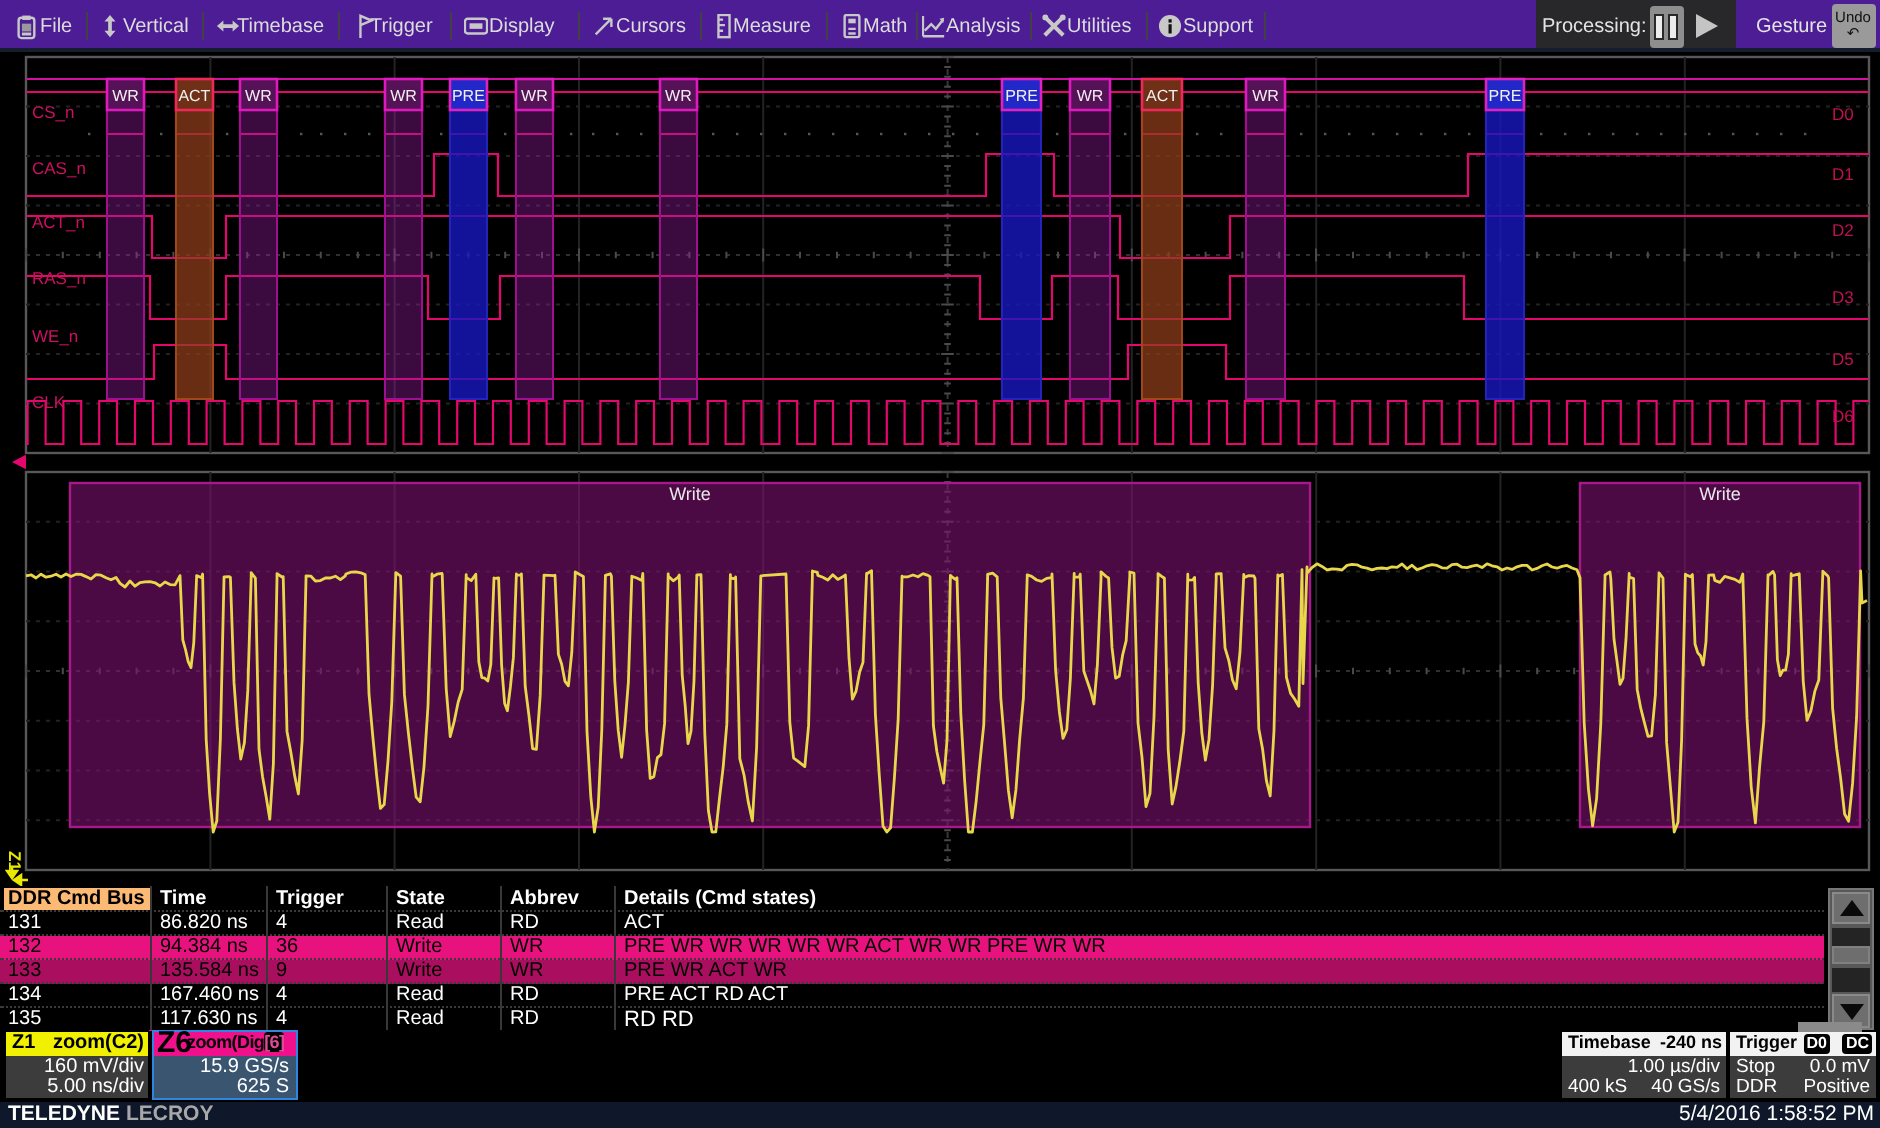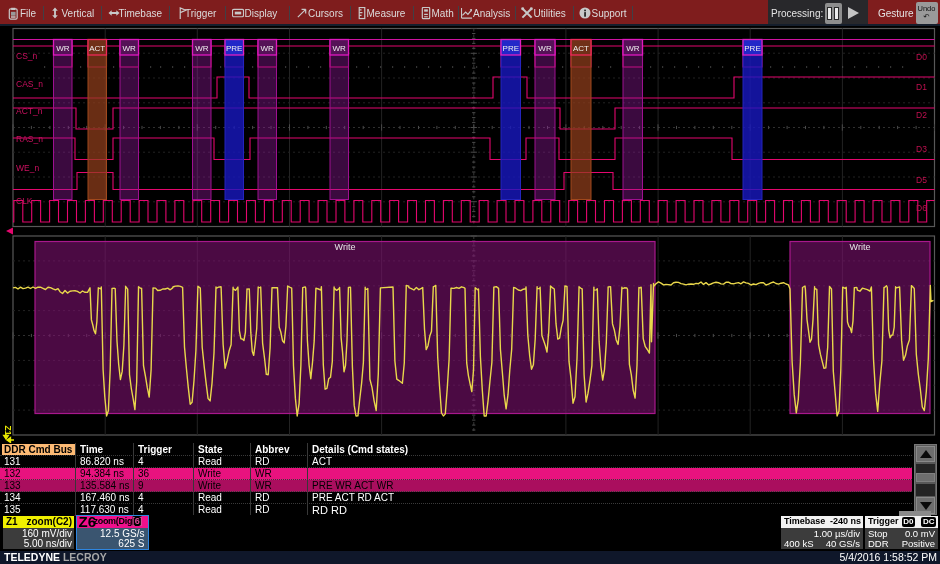--- a/index.html
+++ b/index.html
@@ -150,21 +150,21 @@
 <rect x="35" y="241.5" width="620" height="172" fill="rgba(125,16,112,0.60)" stroke="#a8188c" stroke-width="1.2"></rect>
 <text x="345" y="250" fill="#e8e8e8" font-size="9" text-anchor="middle" font-family="Liberation Sans, sans-serif">Write</text>
 <rect x="790" y="241.5" width="140" height="172" fill="rgba(125,16,112,0.60)" stroke="#a8188c" stroke-width="1.2"></rect>
 <text x="860" y="250" fill="#e8e8e8" font-size="9" text-anchor="middle" font-family="Liberation Sans, sans-serif">Write</text>
 <path d="M13.0,287.9 L15.5,287.4 L18.0,289.0 L20.5,287.1 L23.0,288.6 L25.5,288.1 L28.0,287.1 L30.5,288.5 L33.0,287.0 L35.5,288.3 L38.0,287.1 L40.5,287.2 L43.0,288.3 L45.5,289.5 L48.0,287.3 L50.5,287.6 L53.0,288.9 L55.5,289.9 L58.0,288.7 L60.0,291.7 L62.5,293.5 L65.0,290.5 L67.5,293.1 L70.0,291.3 L72.5,290.9 L75.0,290.8 L77.5,291.4 L80.0,293.0 L82.5,291.0 L85.0,292.3 L87.5,292.4 L90.0,287.8 L91.4,319.9 L92.8,325.0 L94.1,330.8 L95.5,333.8 L96.9,321.3 L98.3,288.6 L98.3,287.8 L100.8,288.9 L101.3,287.0 L103.1,369.8 L104.8,396.8 L106.6,416.0 L108.4,410.5 L110.2,369.2 L112.0,289.1 L112.0,288.4 L114.5,288.3 L115.2,288.6 L117.0,341.2 L118.7,364.5 L120.4,379.5 L122.2,371.4 L123.9,345.2 L125.6,288.5 L125.6,286.3 L127.7,289.1 L129.5,374.6 L131.3,388.5 L133.1,398.5 L134.9,409.6 L136.7,381.7 L138.5,289.1 L138.5,286.8 L141.0,288.5 L141.6,288.3 L143.5,365.7 L145.4,376.0 L147.3,387.7 L149.2,397.0 L151.1,369.9 L153.0,289.4 L153.0,287.9 L155.5,288.1 L157.7,290.5 L160.2,290.3 L162.7,289.0 L165.2,289.0 L167.7,288.1 L170.2,289.8 L172.7,287.9 L172.9,287.0 L175.4,286.1 L177.9,285.9 L180.4,286.4 L182.6,287.3 L184.5,347.1 L186.4,368.3 L188.3,387.6 L190.2,404.2 L192.1,402.3 L194.0,380.5 L195.9,350.8 L197.9,286.8 L197.9,286.3 L200.3,288.1 L202.2,347.2 L204.2,366.6 L206.2,383.9 L208.1,398.6 L210.1,400.9 L212.0,383.4 L214.0,353.0 L216.0,287.0 L216.0,288.5 L218.5,287.1 L221.0,286.7 L221.1,287.2 L223.1,344.3 L225.1,368.3 L227.1,360.7 L229.1,351.0 L231.1,344.7 L233.1,287.3 L233.1,288.7 L235.6,290.3 L237.9,287.1 L239.4,330.9 L240.9,338.8 L242.4,339.1 L243.9,340.5 L245.4,332.3 L247.0,288.9 L247.0,289.3 L249.3,288.9 L250.8,332.4 L252.3,351.6 L253.7,355.4 L255.2,343.5 L256.7,328.7 L258.2,287.0 L258.2,287.7 L260.7,287.4 L260.7,286.9 L262.6,343.1 L264.5,358.0 L266.3,374.3 L268.2,374.7 L270.1,347.7 L272.0,287.8 L272.0,287.6 L274.5,287.7 L277.0,287.8 L277.5,287.6 L279.2,327.2 L280.8,332.0 L282.5,340.7 L284.2,342.9 L285.9,326.1 L287.6,288.0 L287.6,286.0 L290.1,287.4 L291.7,288.2 L293.5,365.8 L295.4,398.4 L297.2,416.0 L299.1,403.6 L300.9,364.9 L302.7,288.2 L302.7,287.7 L305.2,286.9 L305.7,288.0 L307.4,340.6 L309.1,365.1 L310.8,378.7 L312.5,362.4 L314.2,340.9 L315.9,288.6 L315.9,288.1 L318.4,289.0 L320.9,290.2 L321.4,286.7 L323.3,364.8 L325.1,389.2 L326.9,388.4 L328.7,378.8 L330.5,377.3 L332.3,361.7 L334.1,286.9 L334.1,288.0 L336.6,290.4 L339.1,288.6 L339.6,287.5 L341.1,337.6 L342.6,352.9 L344.0,371.8 L345.5,365.6 L347.0,340.5 L348.4,287.8 L348.4,287.4 L350.5,287.3 L352.4,366.8 L354.2,405.4 L356.0,416.0 L357.9,415.9 L359.7,399.5 L361.6,383.4 L363.4,362.2 L365.2,287.3 L365.2,289.0 L367.7,289.4 L367.8,288.4 L369.9,379.3 L372.0,387.4 L374.1,400.8 L376.2,410.5 L378.3,373.9 L380.4,287.9 L393.0,287.0 L394.9,361.1 L396.8,379.1 L398.6,380.3 L400.5,381.8 L402.4,383.3 L404.3,362.7 L406.2,288.0 L406.2,285.5 L408.7,286.2 L408.9,287.7 L411.4,288.6 L413.9,290.0 L416.4,287.4 L418.9,289.7 L421.4,288.4 L422.7,287.5 L424.5,329.1 L426.2,349.6 L428.0,345.7 L429.8,336.1 L431.5,331.2 L433.3,286.7 L433.3,287.0 L435.8,285.4 L435.8,287.2 L437.7,357.3 L439.6,387.0 L441.5,413.0 L443.4,416.0 L445.3,413.9 L447.2,389.0 L449.1,359.4 L451.0,288.1 L451.0,288.3 L453.5,288.4 L454.0,288.4 L456.5,287.5 L459.0,288.4 L461.5,286.8 L464.0,287.7 L465.0,288.3 L466.7,362.9 L468.4,375.6 L470.1,383.9 L471.8,391.6 L473.5,370.1 L475.2,287.7 L475.2,287.8 L477.7,289.7 L478.5,288.9 L480.4,356.8 L482.3,390.0 L484.2,416.0 L486.2,416.0 L488.1,400.4 L490.0,380.7 L491.9,362.3 L493.8,289.2 L493.8,287.2 L496.3,286.6 L498.6,288.4 L500.4,349.1 L502.3,371.7 L504.2,395.2 L506.1,408.9 L508.0,394.7 L509.8,370.0 L511.7,349.1 L513.6,288.5 L513.6,287.4 L515.8,288.2 L518.3,290.0 L520.8,290.7 L523.3,289.2 L525.8,288.8 L526.0,286.9 L527.8,335.1 L529.7,356.0 L531.5,369.2 L533.4,364.8 L535.2,339.1 L537.1,286.7 L537.1,288.6 L539.6,288.6 L540.1,287.1 L541.9,335.5 L543.6,340.5 L545.3,345.5 L547.0,352.0 L548.7,332.3 L550.5,289.4 L550.5,285.9 L553.0,288.2 L554.3,289.0 L556.0,323.7 L557.8,339.1 L559.6,338.1 L561.3,327.6 L563.1,320.3 L564.9,288.0 L564.9,286.0 L567.0,286.5 L569.0,361.4 L571.0,378.7 L573.0,403.3 L575.0,396.7 L577.0,358.5 L579.0,289.2 L579.0,286.8 L581.5,288.7 L582.2,289.0 L584.1,374.8 L586.1,402.0 L588.0,393.2 L590.0,380.1 L591.9,365.6 L593.9,287.1 L593.9,290.1 L596.4,289.9 L597.3,288.7 L599.1,341.4 L600.9,366.5 L602.7,380.1 L604.5,369.6 L606.3,342.6 L608.1,289.3 L608.1,286.9 L610.6,286.8 L610.6,287.7 L612.5,323.9 L614.4,330.3 L616.2,339.9 L618.1,344.4 L620.0,326.1 L621.9,287.2 L621.9,288.8 L624.4,287.8 L626.9,288.0 L627.5,289.2 L629.4,364.4 L631.3,374.6 L633.2,390.3 L635.1,398.0 L637.0,365.3 L638.9,287.5 L638.9,288.3 L641.2,287.2 L643.2,338.6 L645.3,346.7 L647.3,349.5 L649.4,353.1 L651.0,284.8 L651.5,341.8 L653.5,283.4 L653.5,286.6 L656.0,283.8 L658.5,281.9 L661.0,283.2 L663.5,284.9 L666.0,284.5 L668.5,284.6 L671.0,285.0 L673.5,282.7 L676.0,282.2 L678.5,282.4 L681.0,283.6 L683.5,284.1 L686.0,284.9 L688.5,284.2 L691.0,284.0 L693.5,284.3 L696.0,283.4 L698.5,283.7 L701.0,282.0 L703.5,284.4 L706.0,282.6 L708.5,284.8 L711.0,284.0 L713.5,282.9 L716.0,282.3 L718.5,282.7 L721.0,283.9 L723.5,284.1 L726.0,282.3 L728.5,282.1 L731.0,283.6 L733.5,283.8 L736.0,283.1 L738.5,282.6 L741.0,283.8 L743.5,281.9 L746.0,282.9 L748.5,283.4 L751.0,285.0 L753.5,284.0 L756.0,284.7 L758.5,283.4 L761.0,282.7 L763.5,282.7 L766.0,285.0 L768.5,284.2 L771.0,282.9 L773.5,282.0 L776.0,283.5 L778.5,284.1 L781.0,283.2 L783.5,282.7 L786.0,284.0 L788.5,284.9 L790.0,288.9 L792.1,361.5 L794.2,394.4 L796.3,412.9 L798.3,399.3 L800.4,361.7 L802.5,289.0 L802.5,287.5 L805.0,286.0 L805.4,289.3 L807.0,319.6 L808.5,330.7 L810.0,342.2 L811.5,339.2 L813.0,319.6 L814.6,286.7 L814.6,288.5 L816.8,289.3 L818.6,344.7 L820.4,354.2 L822.2,361.3 L824.0,368.2 L825.8,367.9 L827.7,347.3 L829.5,287.0 L829.5,286.4 L831.5,289.0 L833.3,371.2 L835.2,393.5 L837.1,416.0 L839.0,411.1 L840.8,370.3 L842.7,287.1 L842.7,287.2 L845.2,288.4 L846.2,287.3 L847.5,322.0 L848.9,326.4 L850.3,328.0 L851.6,332.5 L853.0,320.8 L854.3,288.4 L854.3,287.6 L856.8,287.4 L857.4,290.2 L859.9,291.2 L862.4,288.2 L864.9,288.9 L867.4,289.7 L869.9,291.2 L871.4,287.0 L873.5,359.2 L875.6,393.4 L877.7,411.4 L879.8,383.4 L881.9,361.0 L884.0,287.5 L884.0,288.0 L886.5,285.7 L887.3,287.5 L888.7,329.9 L890.1,337.8 L891.5,335.1 L892.8,335.1 L894.2,327.1 L895.6,286.8 L895.6,288.0 L898.1,287.3 L899.6,286.9 L901.6,340.4 L903.5,360.2 L905.5,355.3 L907.4,345.7 L909.4,340.0 L911.4,287.1 L911.4,285.6 L913.9,288.0 L914.3,288.9 L916.3,354.1 L918.3,374.1 L920.3,389.0 L922.3,407.0 L924.3,410.6 L926.3,391.6 L928.3,358.6 L930.3,286.6 L930.3,285.4 L931.0,301.5 L933.5,300.3" stroke="#e9d74b" stroke-width="1.4" fill="none" stroke-linejoin="round"></path>
 <text x="0" y="0" fill="#e8e800" font-size="8.5" font-weight="bold" font-family="Liberation Sans, sans-serif" transform="translate(4.5,425.5) rotate(90)">Z1</text>
 <path d="M6,433 v4.5 M3.6,435.5 L6,439 L8.4,435.5 Z" stroke="#e8e800" stroke-width="1.3" fill="#e8e800"></path>
 <path d="M14,440 h-6 M10.5,437.6 L7,440 L10.5,442.4 Z" stroke="#e8e800" stroke-width="1.3" fill="#e8e800"></path>
 <rect x="74.5" y="512.5" width="4" height="3" fill="#e0108c"></rect>
 </svg>
-<div style="position:absolute;left:0;top:0;width:940px;height:26px;background:#7f1d1d">
+<div style="position:absolute;left:0;top:0;width:940px;height:26px;background:#4c1d95">
 <svg width="12" height="13" viewBox="0 0 13 14" style="position:absolute;left:6.5px;top:7px">
       <rect x="2.5" y="2" width="8.5" height="11" rx="1.5" stroke="#c8c8c8" stroke-width="1.3" fill="none"></rect>
       <rect x="4.5" y="0.8" width="4.5" height="2.4" fill="#c8c8c8"></rect>
       <rect x="4.3" y="5.2" width="5" height="4.2" fill="#999"></rect>
       <rect x="4.3" y="10" width="5" height="1.6" fill="#c8c8c8"></rect>
     </svg>
 <div style="position:absolute;left:20px;top:0;height:26px;line-height:27px;color:#dcdcdc;font-size:10px">File</div>
 <svg width="12" height="13" viewBox="0 0 13 14" style="position:absolute;left:49px;top:7px">
       <path d="M6.5,0.5 L9.5,4 H7.5 V9 H9.5 L6.5,12.5 L3.5,9 H5.5 V4 H3.5 Z" fill="#c8c8c8"></path>
     </svg>
@@ -250,20 +250,21 @@
 <div style="position:absolute;left:198px;top:12.5px;height:12px;color:#fff;font-size:10px;line-height:12px;white-space:nowrap">Read</div>
 <div style="position:absolute;left:255px;top:12.5px;height:12px;color:#fff;font-size:10px;line-height:12px;white-space:nowrap">RD</div>
 <div style="position:absolute;left:312px;top:12.5px;height:12px;color:#fff;font-size:10px;line-height:12px;white-space:nowrap">ACT</div>
 <div style="position:absolute;left:0;top:12.0px;width:912px;height:0;border-top:1px dotted #3a3a3a"></div>
 <div style="position:absolute;left:0;top:24.5px;width:912px;height:12px;background:#e8127e"></div>
 <div style="position:absolute;left:4px;top:24.5px;height:12px;color:#000;font-size:10px;line-height:12px;white-space:nowrap">132</div>
 <div style="position:absolute;left:80px;top:24.5px;height:12px;color:#000;font-size:10px;line-height:12px;white-space:nowrap">94.384 ns</div>
 <div style="position:absolute;left:138px;top:24.5px;height:15px;color:#000;font-size:10px;line-height:12px;white-space:nowrap">36</div>
 <div style="position:absolute;left:198px;top:24.5px;height:12px;color:#000;font-size:10px;line-height:12px;white-space:nowrap">Write</div>
 <div style="position:absolute;left:255px;top:24.5px;height:12px;color:#000;font-size:10px;line-height:12px;white-space:nowrap">WR</div>
+<div style="position:absolute;left:312px;top:24.5px;height:12px;color:#000;font-size:10px;line-height:12px;white-space:nowrap">PRE WR WR WR WR WR ACT WR WR PRE WR WR</div>
 <div style="position:absolute;left:0;top:24.0px;width:912px;height:0;border-top:1px dotted #3a3a3a"></div>
 <div style="position:absolute;left:0;top:36.5px;width:912px;height:12px;background:#aa0e5e"></div>
 <div style="position:absolute;left:4px;top:36.5px;height:12px;color:#000;font-size:10px;line-height:12px;white-space:nowrap">133</div>
 <div style="position:absolute;left:80px;top:36.5px;height:12px;color:#000;font-size:10px;line-height:12px;white-space:nowrap">135.584 ns</div>
 <div style="position:absolute;left:138px;top:36.5px;height:12px;color:#000;font-size:10px;line-height:12px;white-space:nowrap">9</div>
 <div style="position:absolute;left:198px;top:36.5px;height:12px;color:#000;font-size:10px;line-height:12px;white-space:nowrap">Write</div>
 <div style="position:absolute;left:255px;top:36.5px;height:12px;color:#000;font-size:10px;line-height:12px;white-space:nowrap">WR</div>
 <div style="position:absolute;left:312px;top:36.5px;height:12px;color:#000;font-size:10px;line-height:12px;white-space:nowrap">PRE WR ACT WR</div>
 <div style="position:absolute;left:0;top:36.0px;width:912px;height:0;border-top:1px dotted #3a3a3a"></div>
 <div style="position:absolute;left:4px;top:48.5px;height:12px;color:#fff;font-size:10px;line-height:12px;white-space:nowrap">134</div>
@@ -306,21 +307,21 @@
       <div style="position:absolute;right:2px;top:0;line-height:11px">160 mV/div</div>
       <div style="position:absolute;right:2px;top:10.5px;line-height:11px">5.00 ns/div</div>
     </div>
   </div>
 <div style="position:absolute;left:76.5px;top:516px;width:71px;height:33px;outline:1.5px solid #2e86e0">
     <div style="position:absolute;left:0;top:0;width:100%;height:11.5px;background:#f0108c;font-size:10px;font-weight:bold;line-height:11.5px;color:#000">
       <span style="position:absolute;left:2px;color:#000;font-size:15px">Z6</span>
       <span style="position:absolute;left:17px;color:#000;font-size:9px;letter-spacing:-0.3px">zoom(Dig<span style="background:#000;color:#e04898;border-radius:2px">[6]</span></span>
     </div>
     <div style="position:absolute;left:0;top:11.5px;width:100%;height:21.5px;background:#3a5570;font-size:10px;color:#fff">
-      <div style="position:absolute;right:3px;top:0;line-height:11px">12.5 GS/s</div>
+      <div style="position:absolute;right:3px;top:0;line-height:11px">15.9 GS/s</div>
       <div style="position:absolute;right:3px;top:10.5px;line-height:11px">625 S</div>
     </div>
   </div>
 <div style="position:absolute;left:781px;top:516px;width:82px;height:33px;">
     <div style="position:absolute;left:0;top:0;width:100%;height:11.5px;background:#f2f2f2;font-size:9px;font-weight:bold;line-height:11.5px;color:#000">
       <span style="position:absolute;left:3px">Timebase</span>
       <span style="position:absolute;right:2px">-240&nbsp;ns</span>
     </div>
     <div style="position:absolute;left:0;top:11.5px;width:100%;height:21.5px;background:#3c3c3c;font-size:9.5px;color:#fff">
       <div style="position:absolute;right:3px;top:0;line-height:11px">1.00 µs/div</div>

